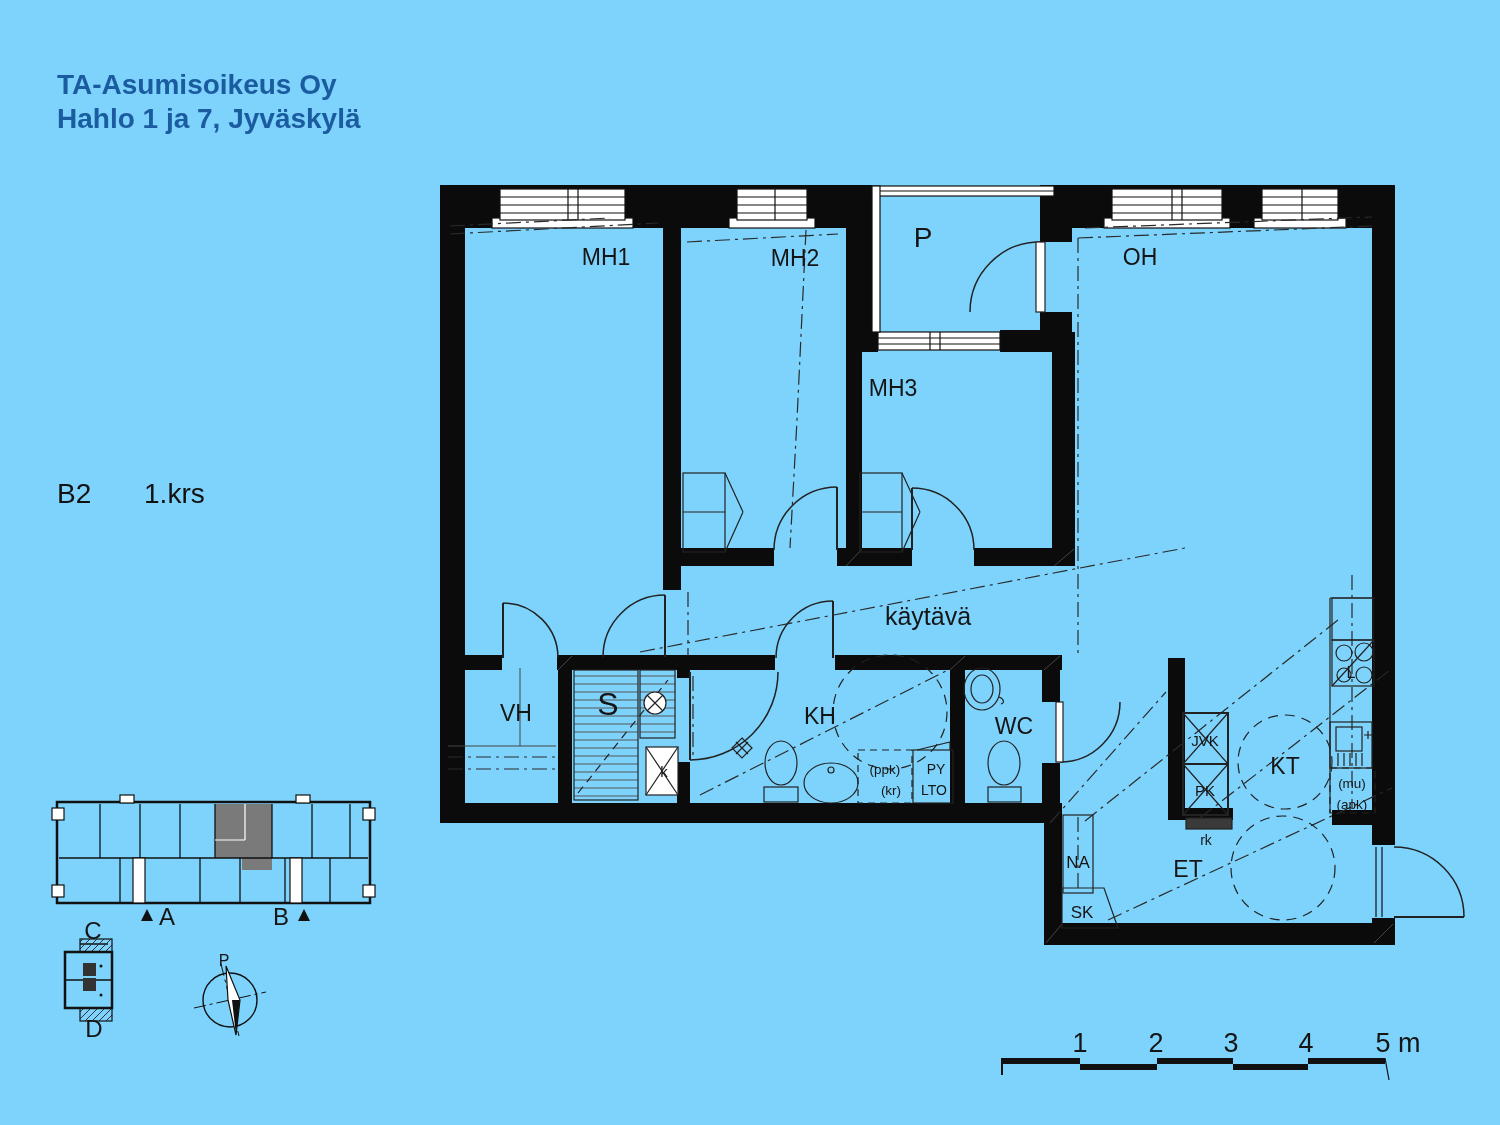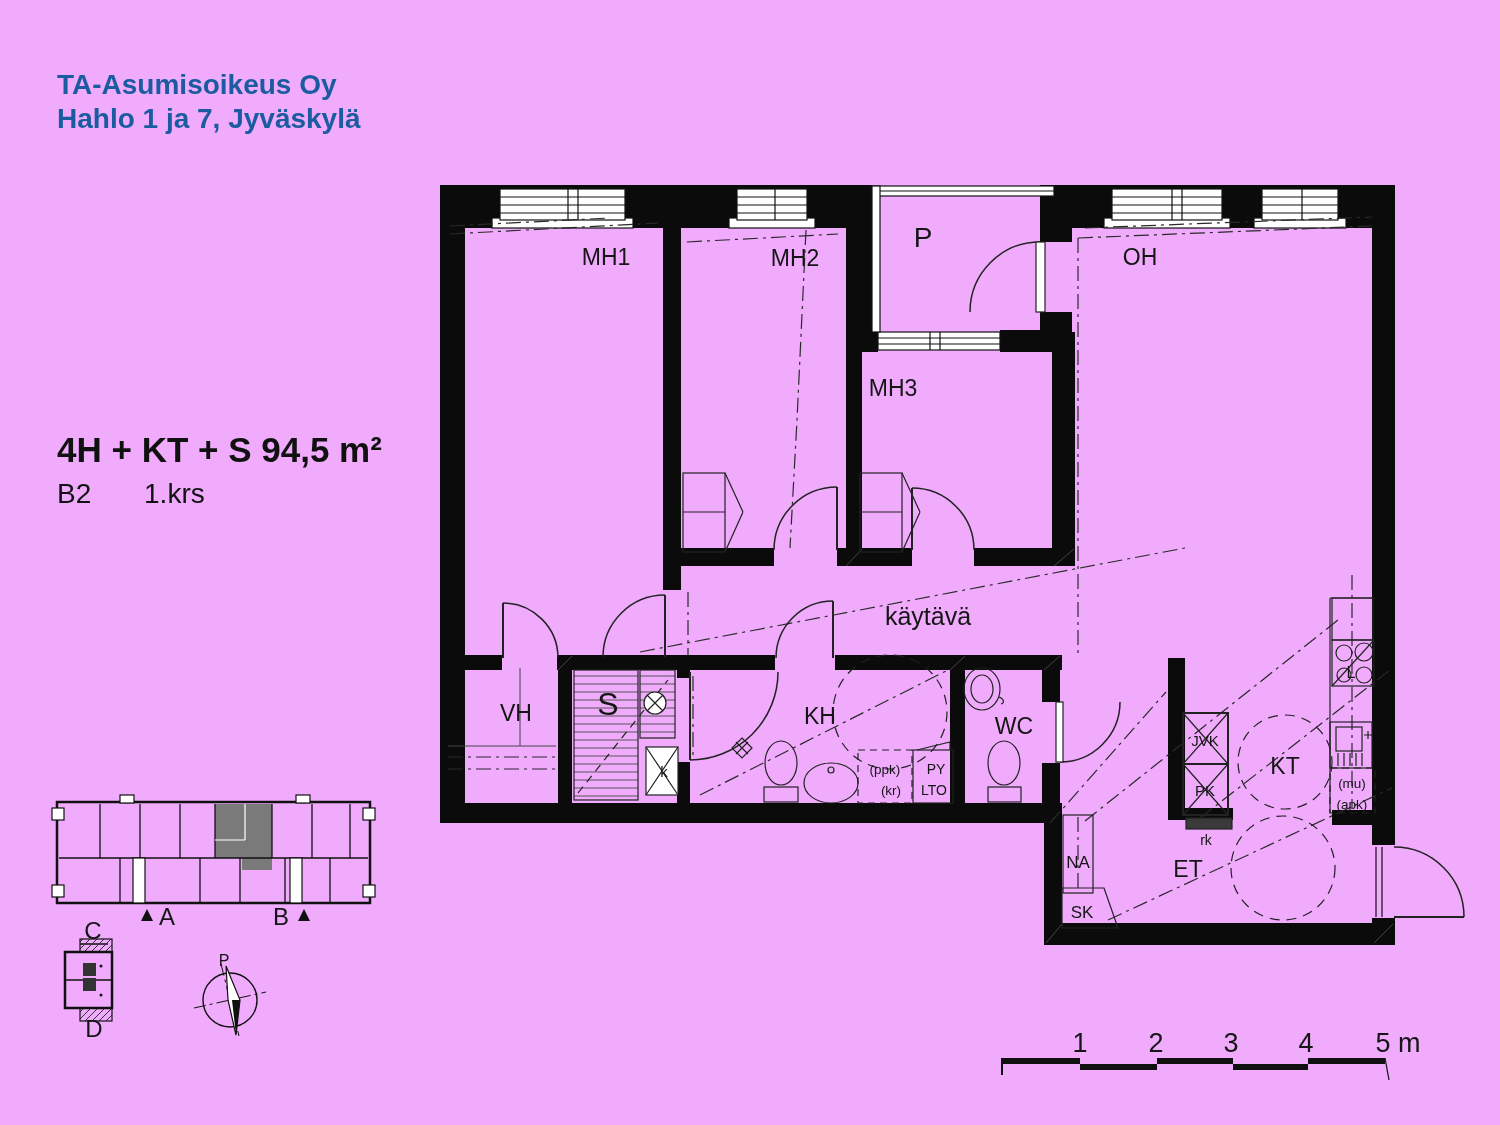--- a/index.html
+++ b/index.html
@@ -1,37 +1,36 @@
 <!DOCTYPE html>
 <html><head>
 <meta charset="utf-8">
 <style>
   html,body{margin:0;padding:0;background:#ffffff;}
-  .stage{position:relative;width:1500px;height:1125px;background:#f0abfc;overflow:hidden;
+  .stage{position:relative;width:1500px;height:1125px;background:#7dd3fc;overflow:hidden;
          font-family:"Liberation Sans", sans-serif;}
   .hdr{position:absolute;left:57px;top:68px;color:#1b5ca0;font-weight:bold;
        font-size:28px;line-height:34px;}
   .areaTitle{position:absolute;left:57px;top:430px;color:#111;font-weight:bold;font-size:35px;}
   .unitLine{position:absolute;left:57px;top:478px;color:#111;font-size:28px;}
   .unitLine .krs{margin-left:45px;}
   svg{position:absolute;left:0;top:0;}
   svg text{fill:#151515;}
   .roomlbl{font-size:23px;}
 </style>
 </head>
 <body>
 
 <div class="stage">
 
   <div class="hdr">
     <div>TA-Asumisoikeus Oy</div>
     <div>Hahlo 1 ja 7, Jyväskylä</div>
   </div>
 
-  <div class="areaTitle">4H + KT + S 94,5 m²</div>
   <div class="unitLine">
     <span>B2</span>
     <span class="krs">1.krs</span>
   </div>
 
   <svg width="1500" height="1125" viewBox="0 0 1500 1125">
     <defs>
       <pattern id="hz" width="6" height="8" patternUnits="userSpaceOnUse">
         <path d="M0,4 H6" stroke="#555" stroke-width="1"></path>
       </pattern>

